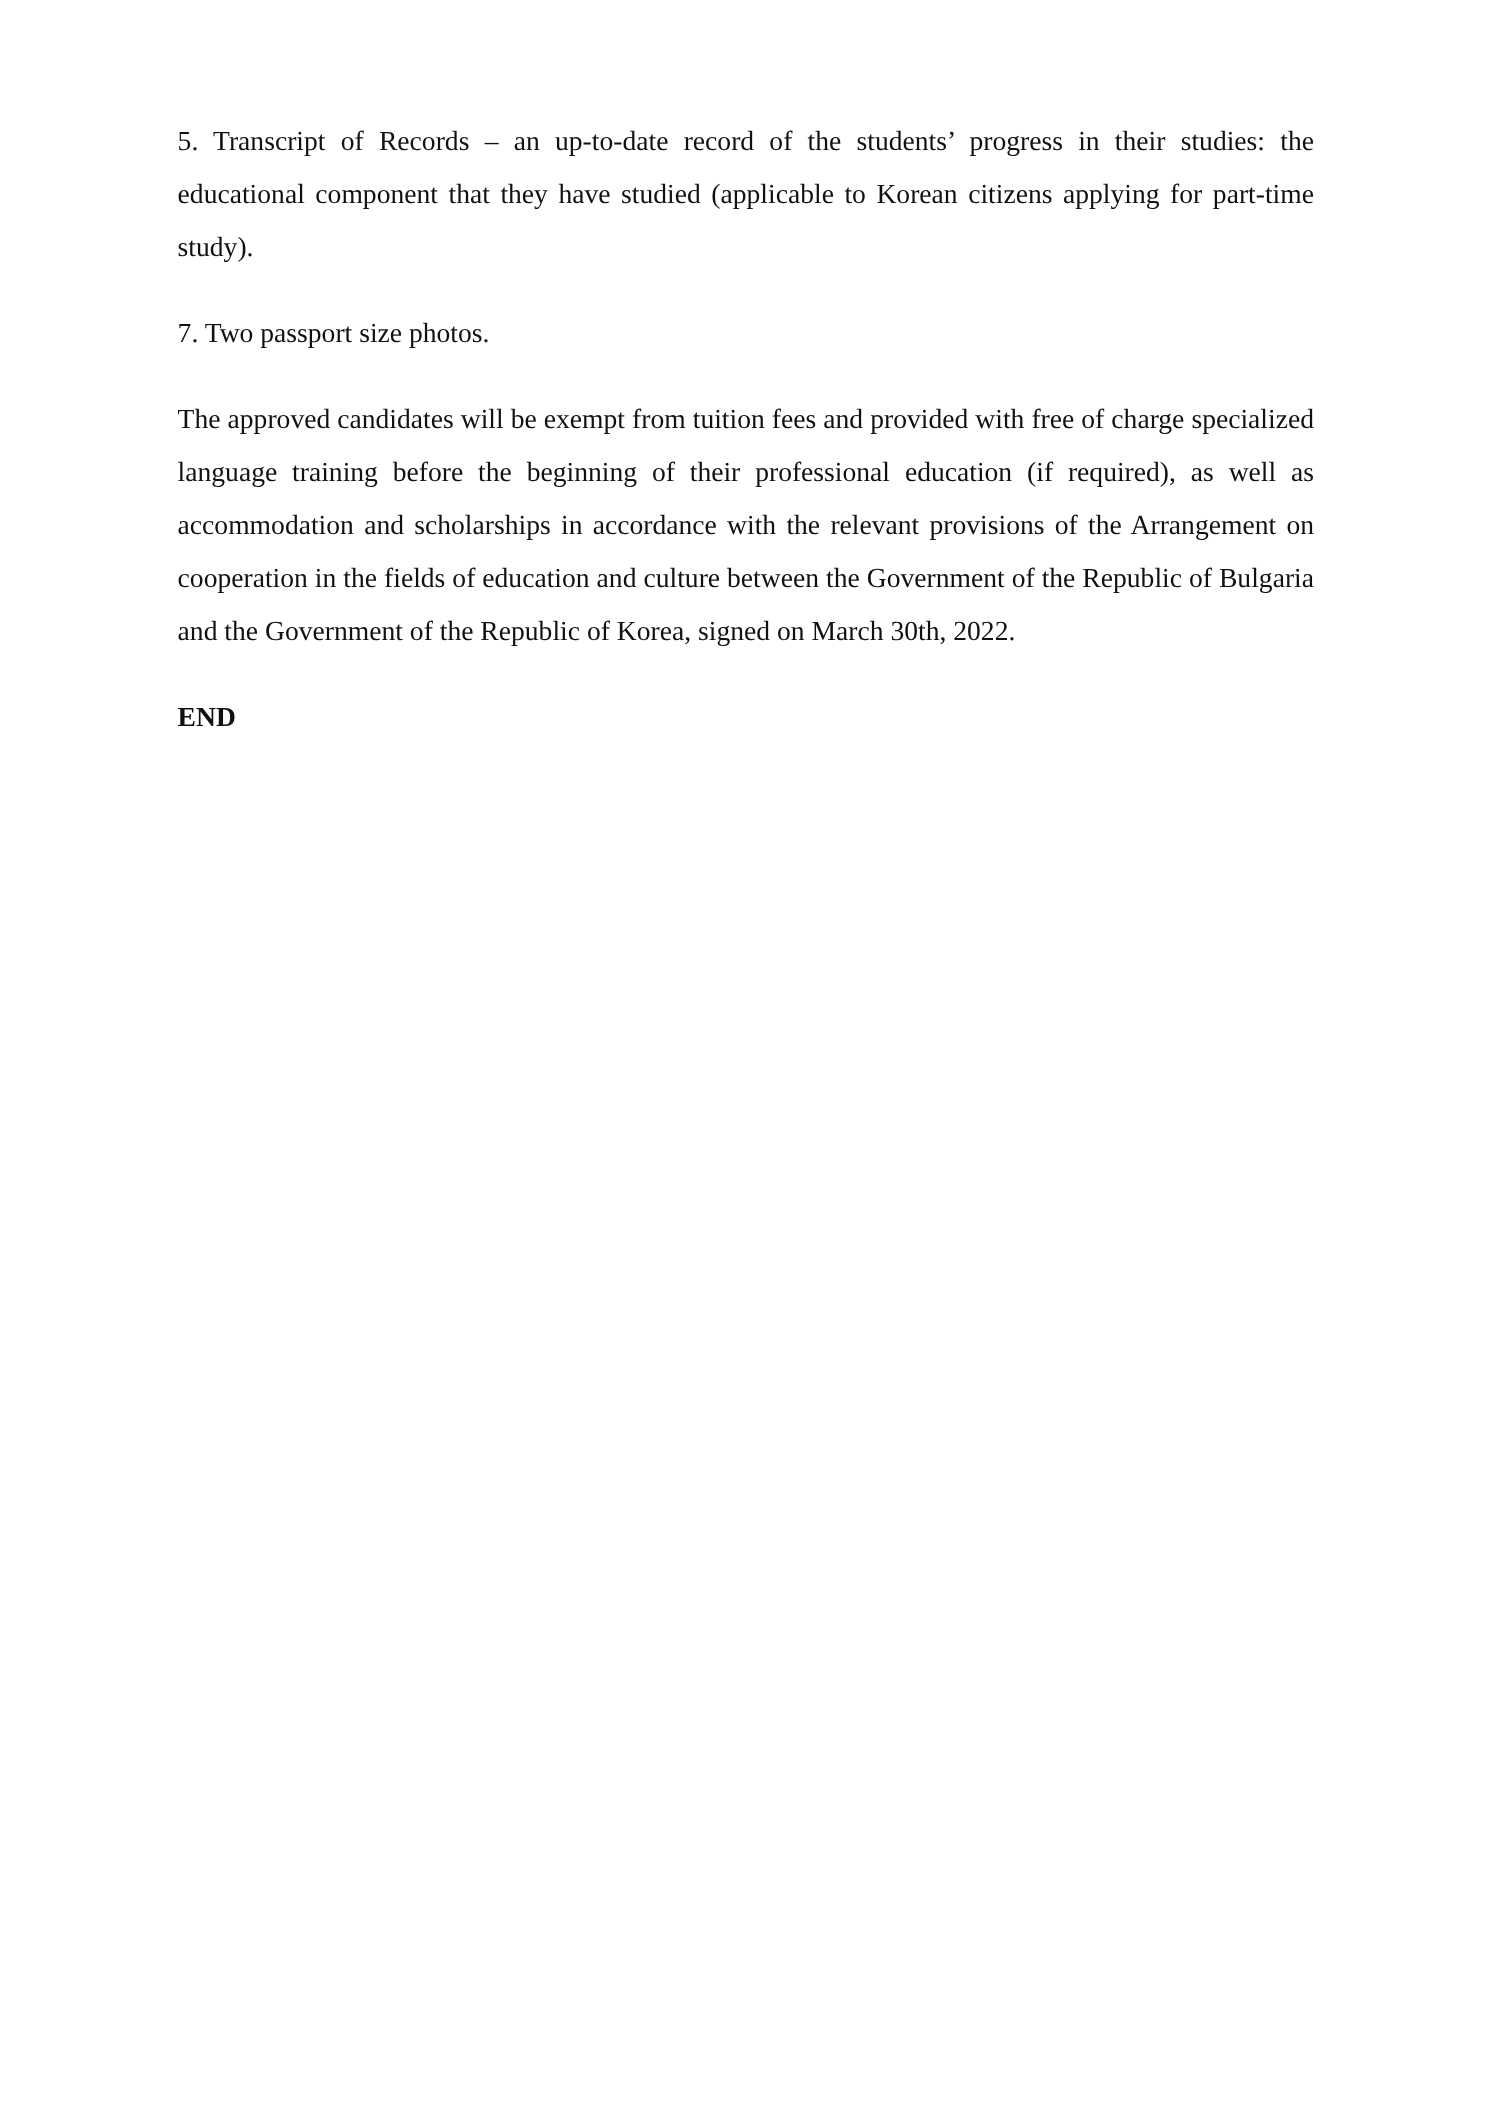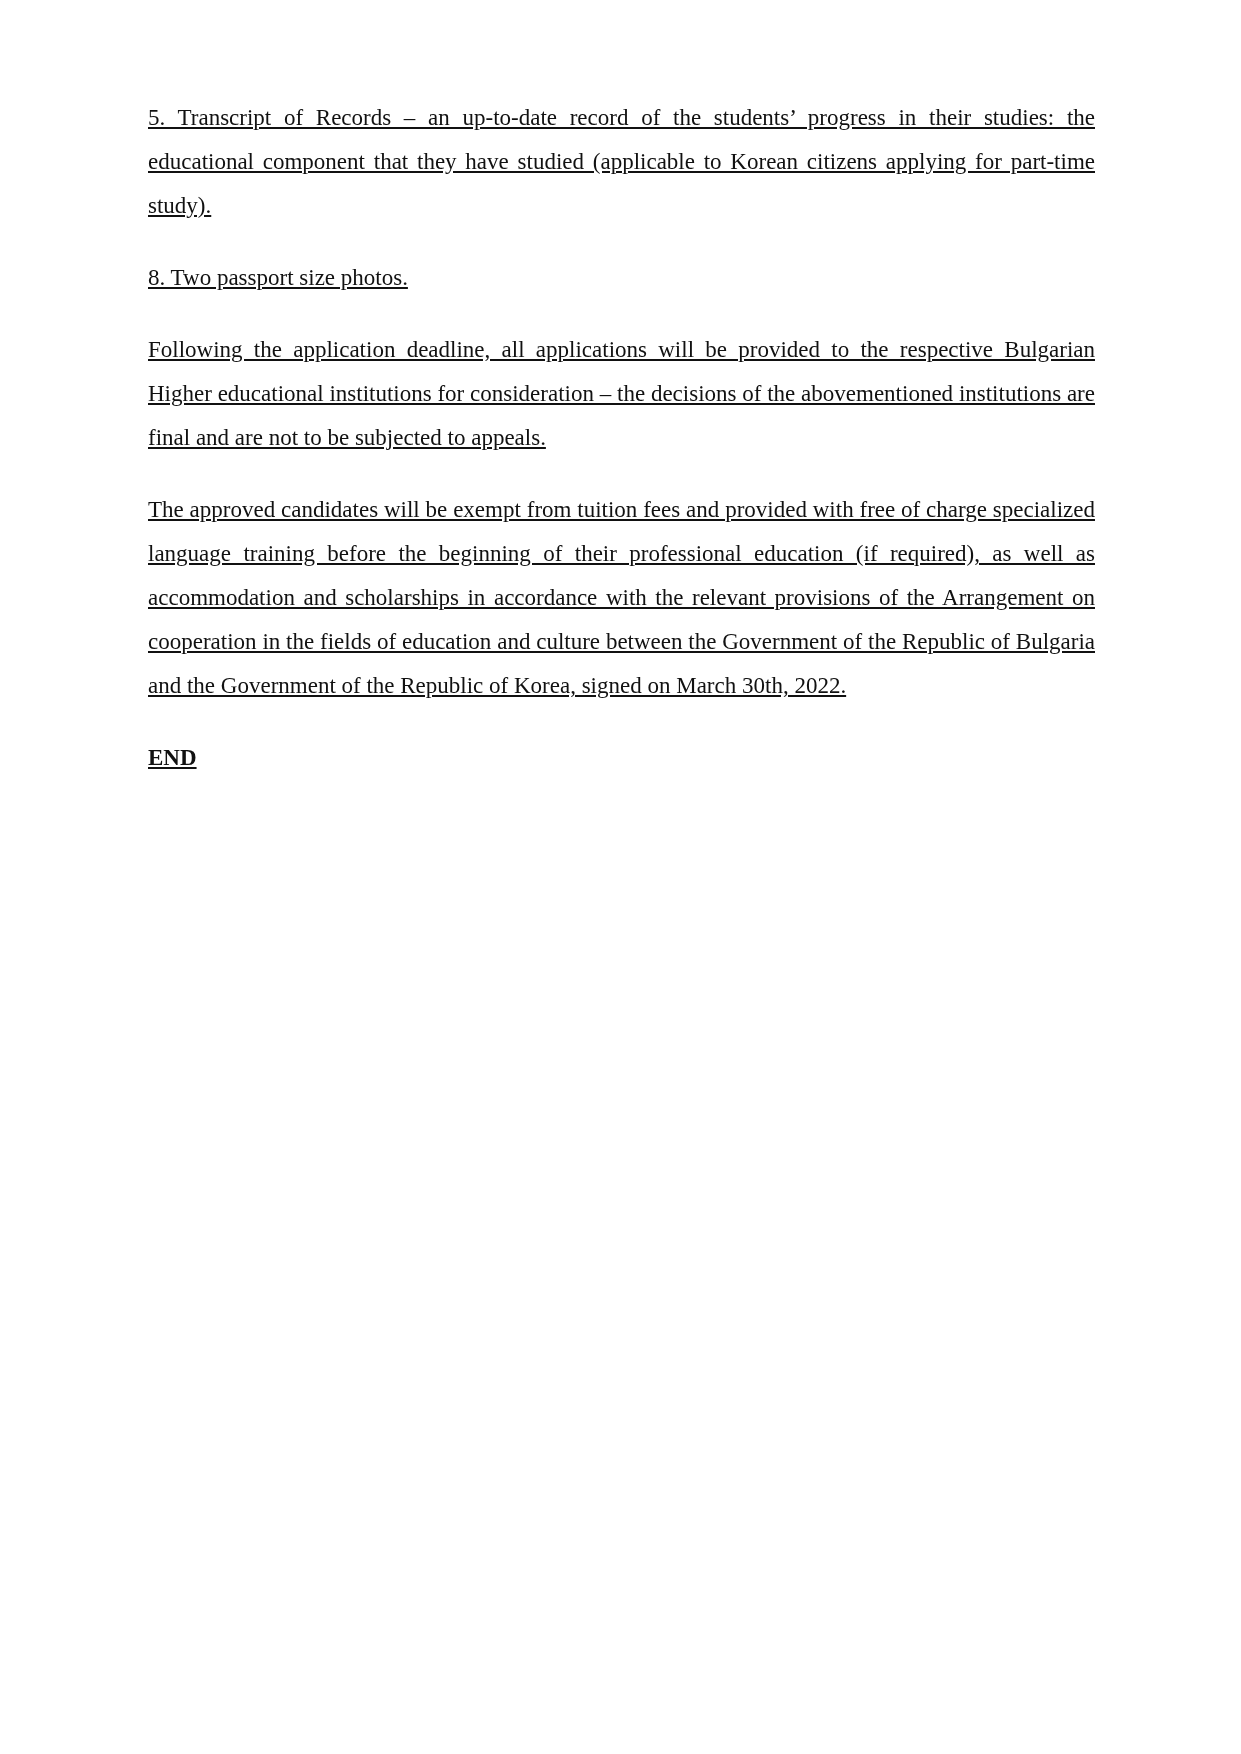--- a/index.html
+++ b/index.html
@@ -16,32 +16,30 @@
   .page {
     position: absolute;
     left: 148px;
     top: 96px;
     width: 947px;
     font-family: "Liberation Serif", "DejaVu Serif", serif;
     font-size: 23px;
     line-height: 44px;
     color: #111111;
     text-align: justify;
-    text-decoration: underline;
   }
   .para {
     margin: 0 0 28px 0;
   }
   .end {
     font-weight: bold;
     margin-top: 0;
   }
 </style>
 </head>
 <body>
 
 <div class="page">
   <p class="para">5. Transcript of Records – an up-to-date record of the students’ progress in their studies: the educational component that they have studied (applicable to Korean citizens applying for part-time study).</p>
-  <p class="para">8. Two passport size photos.</p>
-  <p class="para">Following the application deadline, all applications will be provided to the respective Bulgarian Higher educational institutions for consideration – the decisions of the abovementioned institutions are final and are not to be subjected to appeals.</p>
+  <p class="para">7. Two passport size photos.</p>
   <p class="para">The approved candidates will be exempt from tuition fees and provided with free of charge specialized language training before the beginning of their professional education (if required), as well as accommodation and scholarships in accordance with the relevant provisions of the Arrangement on cooperation in the fields of education and culture between the Government of the Republic of Bulgaria and the Government of the Republic of Korea, signed on March 30th, 2022.</p>
   <p class="para end">END</p>
 </div>
 
 </body></html>

